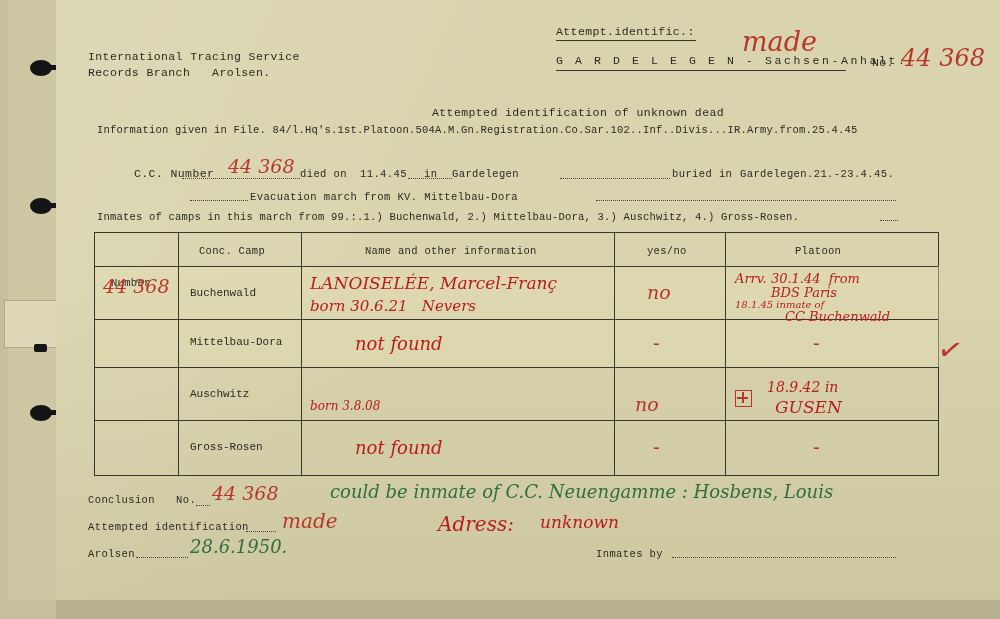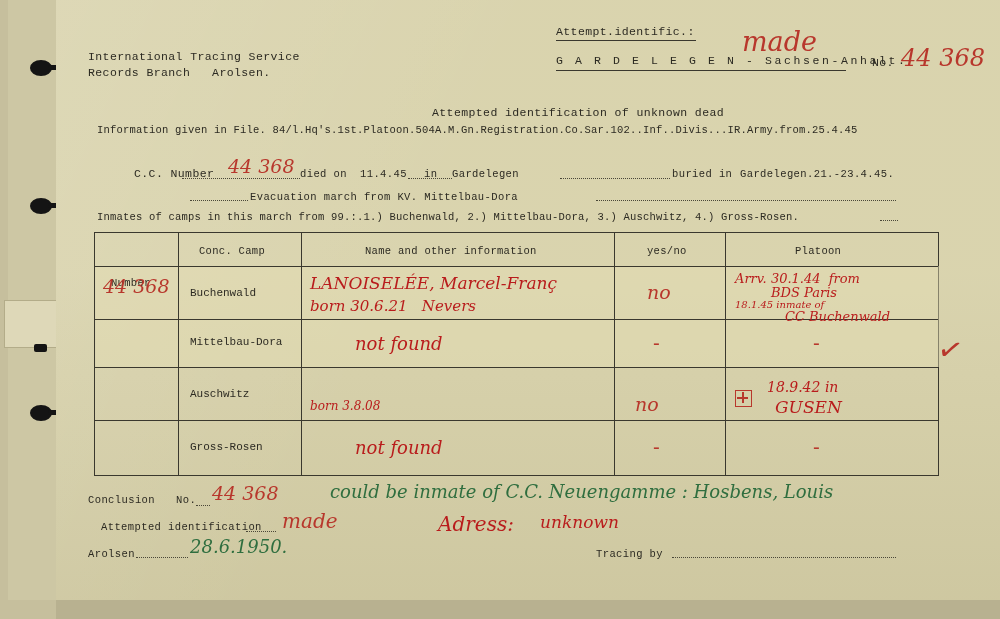--- a/index.html
+++ b/index.html
@@ -299,25 +299,25 @@
   </div>
 
   <div class="redcheck" style="left:938px; top:332px;">✓</div>
 
   <div class="tw sm" style="left:88px; top:494px;">Conclusion</div>
   <div class="tw sm" style="left:176px; top:494px;">No.</div>
   <div class="hw red" style="left:212px; top:482px; font-size:19px;">44 368</div>
   <div class="hw green" style="left:330px; top:481px; font-size:18px;">could be inmate of C.C. Neuengamme : Hosbens, Louis</div>
   <div class="dashline" style="left:196px; top:505px; width:14px;"></div>
 
-  <div class="tw sm" style="left:101px; top:521px;">Attempted identification</div>
+  <div class="tw sm" style="left:88px; top:521px;">Attempted identification</div>
   <div class="dashline" style="left:246px; top:531px; width:30px;"></div>
   <div class="hw red" style="left:282px; top:509px; font-size:20px;">made</div>
   <div class="hw blue" style="left:438px; top:512px; font-size:20px;">Adress:</div>
   <div class="hw blue" style="left:540px; top:512px; font-size:17px;">unknown</div>
 
   <div class="tw sm" style="left:88px; top:548px;">Arolsen</div>
   <div class="dashline" style="left:136px; top:557px; width:52px;"></div>
   <div class="hw green" style="left:190px; top:536px; font-size:18px;">28.6.1950.</div>
-  <div class="tw sm" style="left:596px; top:548px;">Tracing by</div>
+  <div class="tw sm" style="left:596px; top:548px;">Inmates by</div>
   <div class="dashline" style="left:672px; top:557px; width:224px;"></div>
 
 </div>
 
 </body></html>

